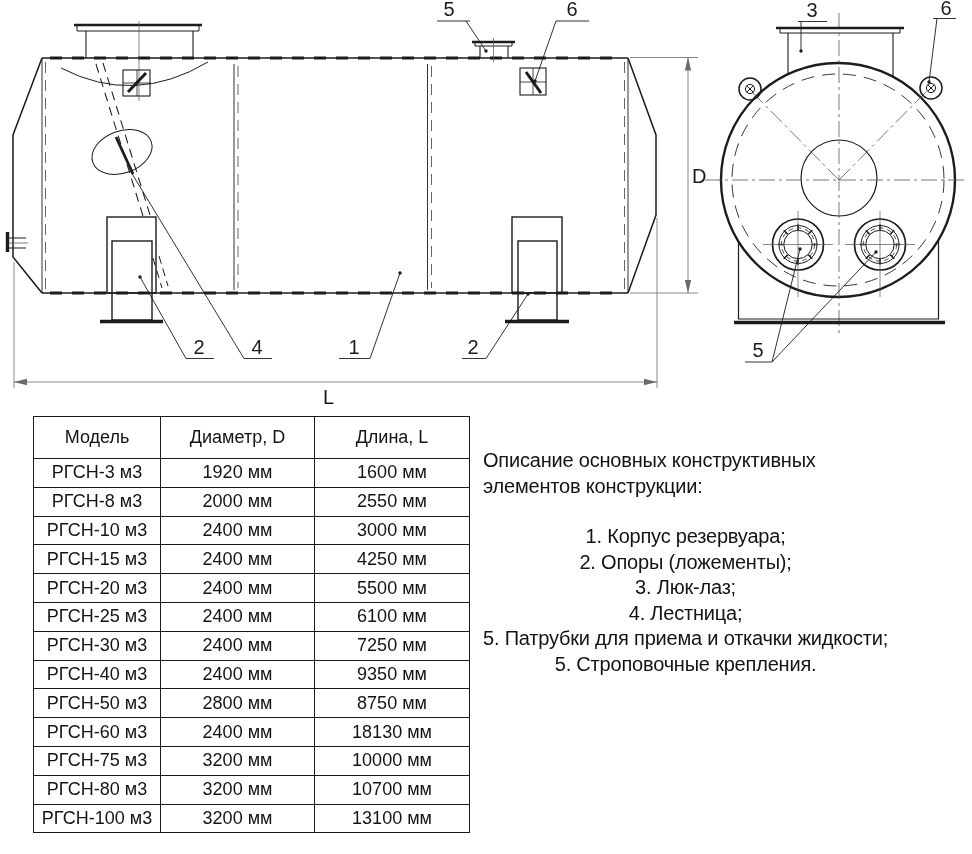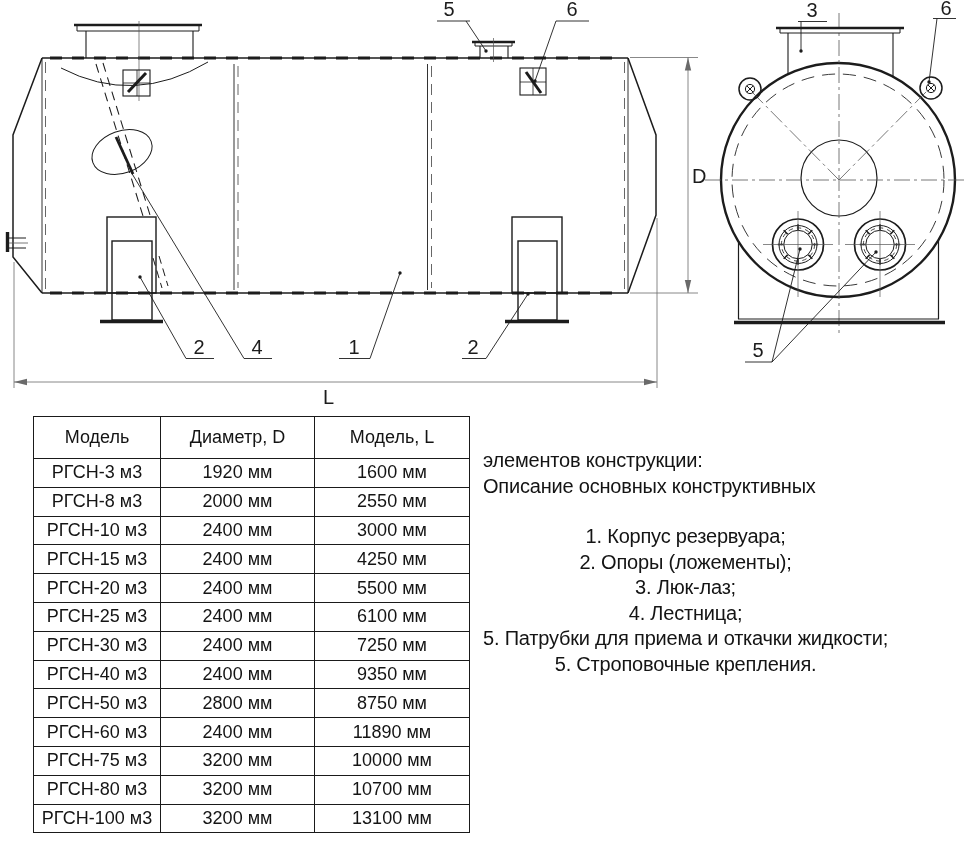--- a/index.html
+++ b/index.html
@@ -235,21 +235,21 @@
   <table class="spec-table">
     <colgroup>
         <col class="col-model">
         <col class="col-diam">
         <col class="col-len">
       </colgroup>
     <thead>
       <tr>
         <th>Модель</th>
         <th>Диаметр, D</th>
-        <th>Модель, L</th>
+        <th>Длина, L</th>
       </tr>
     </thead>
     <tbody>
       <tr>
           <td>РГСН-3 м3</td>
           <td>1920 мм</td>
           <td>1600 мм</td>
         </tr>
       <tr>
           <td>РГСН-8 м3</td>
@@ -287,43 +287,43 @@
           <td>9350 мм</td>
         </tr>
       <tr>
           <td>РГСН-50 м3</td>
           <td>2800 мм</td>
           <td>8750 мм</td>
         </tr>
       <tr>
           <td>РГСН-60 м3</td>
           <td>2400 мм</td>
-          <td>11890 мм</td>
+          <td>18130 мм</td>
         </tr>
       <tr>
           <td>РГСН-75 м3</td>
           <td>3200 мм</td>
           <td>10000 мм</td>
         </tr>
       <tr>
           <td>РГСН-80 м3</td>
           <td>3200 мм</td>
           <td>10700 мм</td>
         </tr>
       <tr>
           <td>РГСН-100 м3</td>
           <td>3200 мм</td>
           <td>13100 мм</td>
         </tr>
     </tbody>
   </table>
 
   <div class="description">
+    <div>Описание основных конструктивных</div>
     <div>элементов конструкции:</div>
-    <div>Описание основных конструктивных</div>
     <div class="desc-items">
       <div>1. Корпус резервуара;</div>
       <div>2. Опоры (ложементы);</div>
       <div>3. Люк-лаз;</div>
       <div>4. Лестница;</div>
       <div>5. Патрубки для приема и откачки жидкости;</div>
       <div>5. Строповочные крепления.</div>
     </div>
   </div>
 

